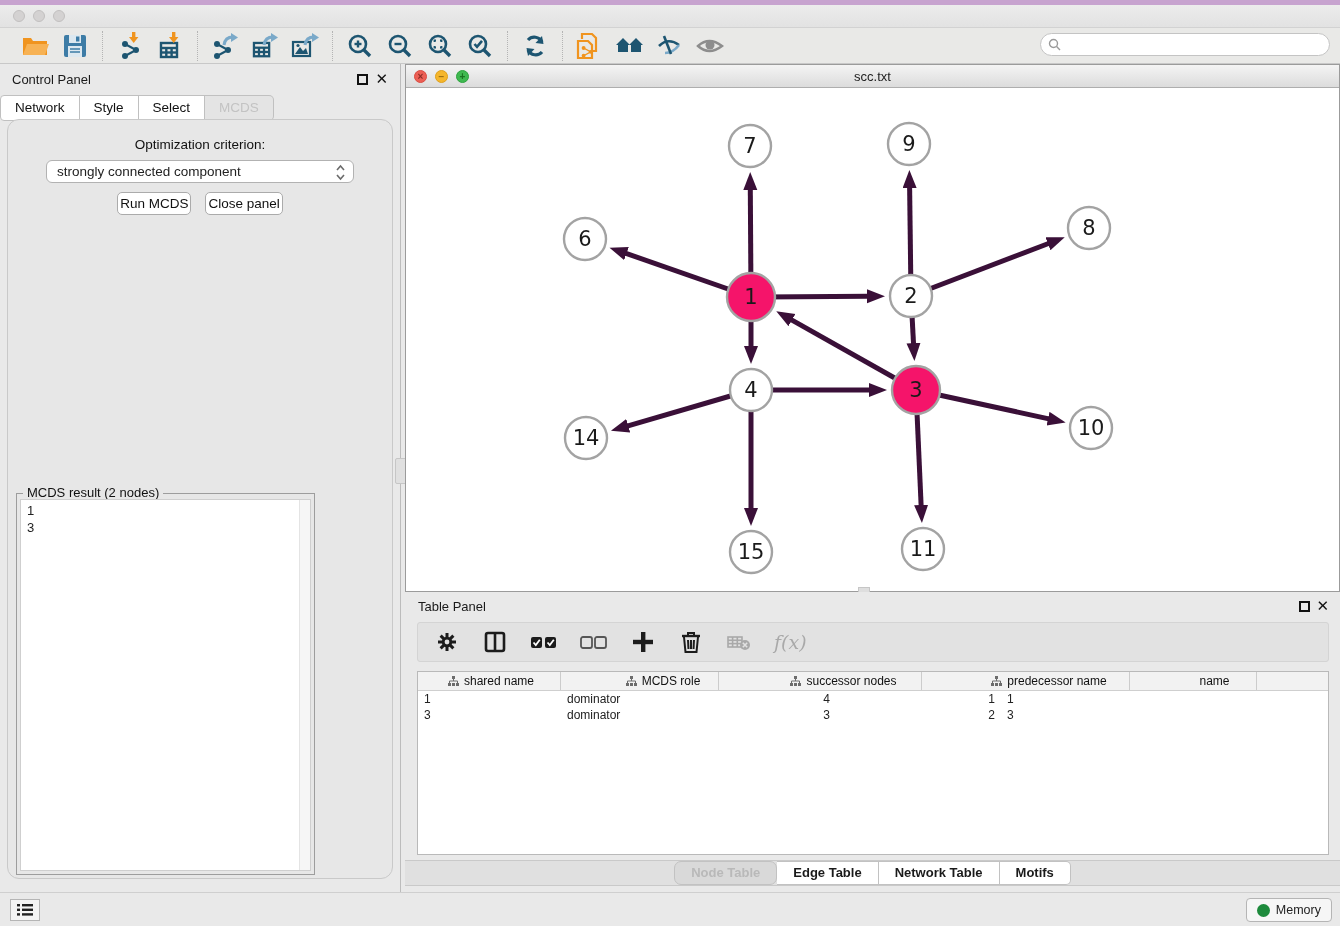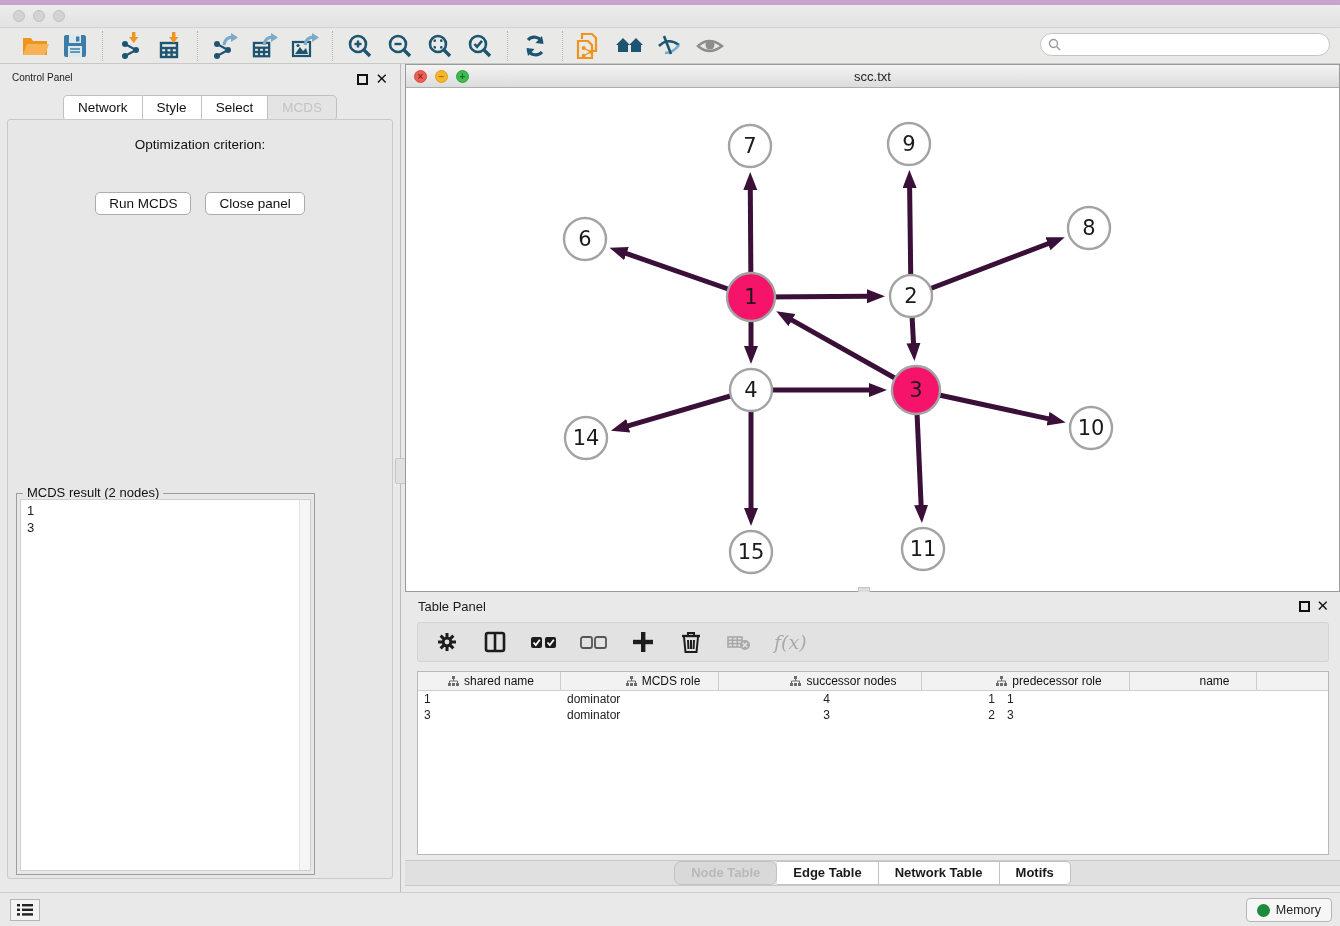--- a/index.html
+++ b/index.html
@@ -21,38 +21,38 @@
   .tb-group { display:flex; align-items:center; gap:6px; padding:0 10px; }
   .tb-sep { width:1px; height:30px; border-left:1px dotted #b4b4b4; }
   .tb-icon { width:34px; height:30px; display:flex; align-items:center; justify-content:center; }
   .tb-icon svg { display:block; }
   #search-box { position:absolute; right:10px; top:33px; width:290px; height:23px; background:#fff;
                 border:1px solid #c4c4c4; border-radius:12px; display:flex; align-items:center; padding-left:7px; }
 
   
   #control-panel { left:0; top:64px; width:401px; height:828px; background:#e9e9e9; border-right:1px solid #bcbcbc; }
   #cp-header { position:absolute; left:0; top:6px; width:100%; height:20px; }
-  #cp-title { position:absolute; left:12px; top:2px; font-size:10px; color:#1a1a1a; }
+  #cp-title { position:absolute; left:12px; top:2px; font-size:13px; color:#1a1a1a; }
   .panel-float { position:absolute; width:11px; height:11px; border:2px solid #111; top:4px; }
   .panel-close { position:absolute; top:0px; font-size:15px; font-weight:bold; color:#111; }
   #cp-float { right:32px; } #cp-close { right:12px; }
-  #cp-tabs { position:absolute; left:0; right:0; top:31px; display:flex; justify-content:center; }
+  #cp-tabs { position:absolute; left:0; right:0; top:31px; display:flex; }
   .cp-tab { padding:4px 14px 5px; background:#fff; border:1px solid #c0c0c0; border-left:none; font-size:13.5px;
             color:#111; }
   .cp-tab:first-child { border-left:1px solid #c0c0c0; border-top-left-radius:4px; border-bottom-left-radius:4px; }
   .cp-tab.disabled { background:#e4e4e4; color:#c3c3c3; border-top-right-radius:5px; border-bottom-right-radius:5px; }
   #cp-content { position:absolute; left:7px; top:55px; width:386px; height:760px; background:#e7e7e7;
-                border:1px solid #c9c9c9; border-radius:3px; }
+                border:1px solid #c9c9c9; border-radius:12px; }
   #opt-label { position:absolute; left:0; right:0; top:17px; text-align:center; font-size:13.5px; color:#111; }
   #opt-select { position:absolute; left:38px; top:40px; width:308px; height:23px; background:#fff;
                 border:1px solid #b2b2b2; border-radius:6px; display:flex; align-items:center; padding-left:10px;
                 font-size:13.5px; }
   #opt-select .chev { position:absolute; right:7px; top:3px; }
   .cp-btn-row { position:absolute; left:0; right:0; top:72px; display:flex; justify-content:center; gap:14px; }
-  .cp-btn { background:#fff; border:1px solid #ababab; border-radius:5px; padding:3px 13px; font-size:13.5px; color:#111; }
+  .cp-btn { background:#fff; border:1px solid #ababab; border-radius:5px; padding:3px 2px; font-size:13.5px; color:#111; }
   #mcds-group { position:absolute; left:8px; top:373px; width:299px; height:382px; border:1px solid #9d9d9d; }
   #mcds-legend { position:absolute; left:6px; top:-9px; background:#e7e7e7; padding:0 4px; font-size:13px; color:#111; }
   #mcds-textarea { position:absolute; left:3px; top:5px; right:3px; bottom:3px; background:#fff;
                    border:1px solid #cfcfcf; font-family:"Liberation Sans",sans-serif; font-size:13px;
                    line-height:17px; padding:2px 0 0 6px; overflow:hidden; }
   #mcds-scroll { position:absolute; right:0; top:0; bottom:0; width:11px; background:#f6f6f6; border-left:1px solid #e4e4e4; }
 
   
   #v-splitter-grip { left:395px; top:458px; width:13px; height:26px; background:#e0e0e0; border:1px solid #c6c6c6; border-radius:2px; }
 
@@ -310,20 +310,27 @@
     <span class="panel-close" id="cp-close">✕</span>
   </div>
   <div id="cp-tabs">
       <div class="cp-tab">Network</div>
       <div class="cp-tab">Style</div>
       <div class="cp-tab">Select</div>
       <div class="cp-tab disabled">MCDS</div>
     </div>
   <div id="cp-content">
     <div id="opt-label">Optimization criterion:</div>
+    <div id="opt-select">
+      <span>strongly connected component</span>
+      <svg class="chev" width="11" height="17" viewBox="0 0 11 17">
+        <path d="M2 6 L5.5 2 L9 6" fill="none" stroke="#6b6b6b" stroke-width="1.6"></path>
+        <path d="M2 11 L5.5 15 L9 11" fill="none" stroke="#6b6b6b" stroke-width="1.6"></path>
+      </svg>
+    </div>
     <div class="cp-btn-row">
       <button class="cp-btn">Run MCDS</button>
       <button class="cp-btn">Close panel</button>
     </div>
     <div id="mcds-group">
       <span id="mcds-legend">MCDS result (2 nodes)</span>
       <div id="mcds-textarea">
         <div id="mcds-lines">
             <div>1</div>
             <div>3</div>
@@ -520,21 +527,21 @@
           <span>successor nodes</span>
         </div>
         <div class="th" style="width: 165px;">
           <svg class="tree-icon" width="11" height="11" viewBox="0 0 11 11">
             <rect x="4" y="0" width="3" height="3" fill="#6c6c6c"></rect>
             <rect x="0" y="7" width="3" height="3" fill="#6c6c6c"></rect>
             <rect x="4" y="7" width="3" height="3" fill="#6c6c6c"></rect>
             <rect x="8" y="7" width="3" height="3" fill="#6c6c6c"></rect>
             <path d="M5.5 3 L5.5 5 M1.5 7 L1.5 5 L9.5 5 L9.5 7" stroke="#6c6c6c" stroke-width="1" fill="none"></path>
           </svg>
-          <span>predecessor role</span>
+          <span>predecessor name</span>
         </div>
         <div class="th" style="width: 84px;">
           <span>name</span>
         </div>
         <div class="th th-fill"></div>
       </div>
     <div id="tp-body">
         <div class="tr">
           <div class="td" style="width: 143px; text-align: left;">1</div>
           <div class="td" style="width: 115px; text-align: left;">dominator</div>

